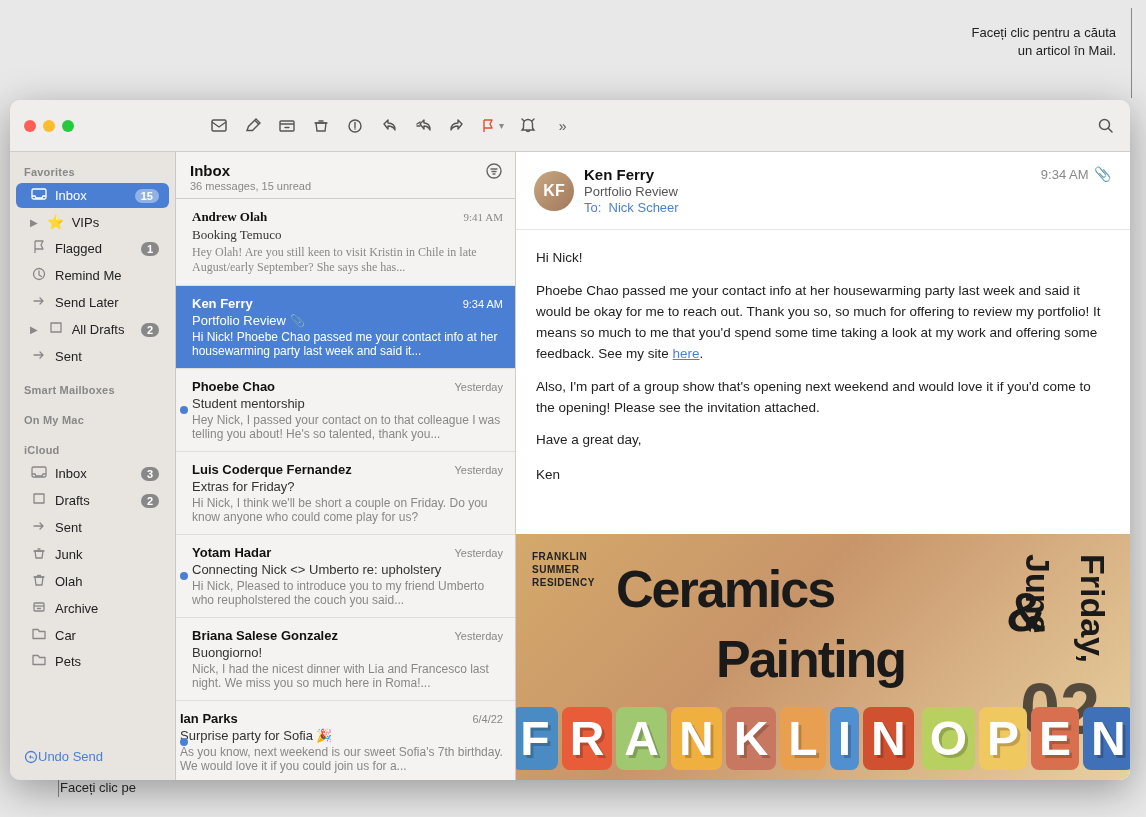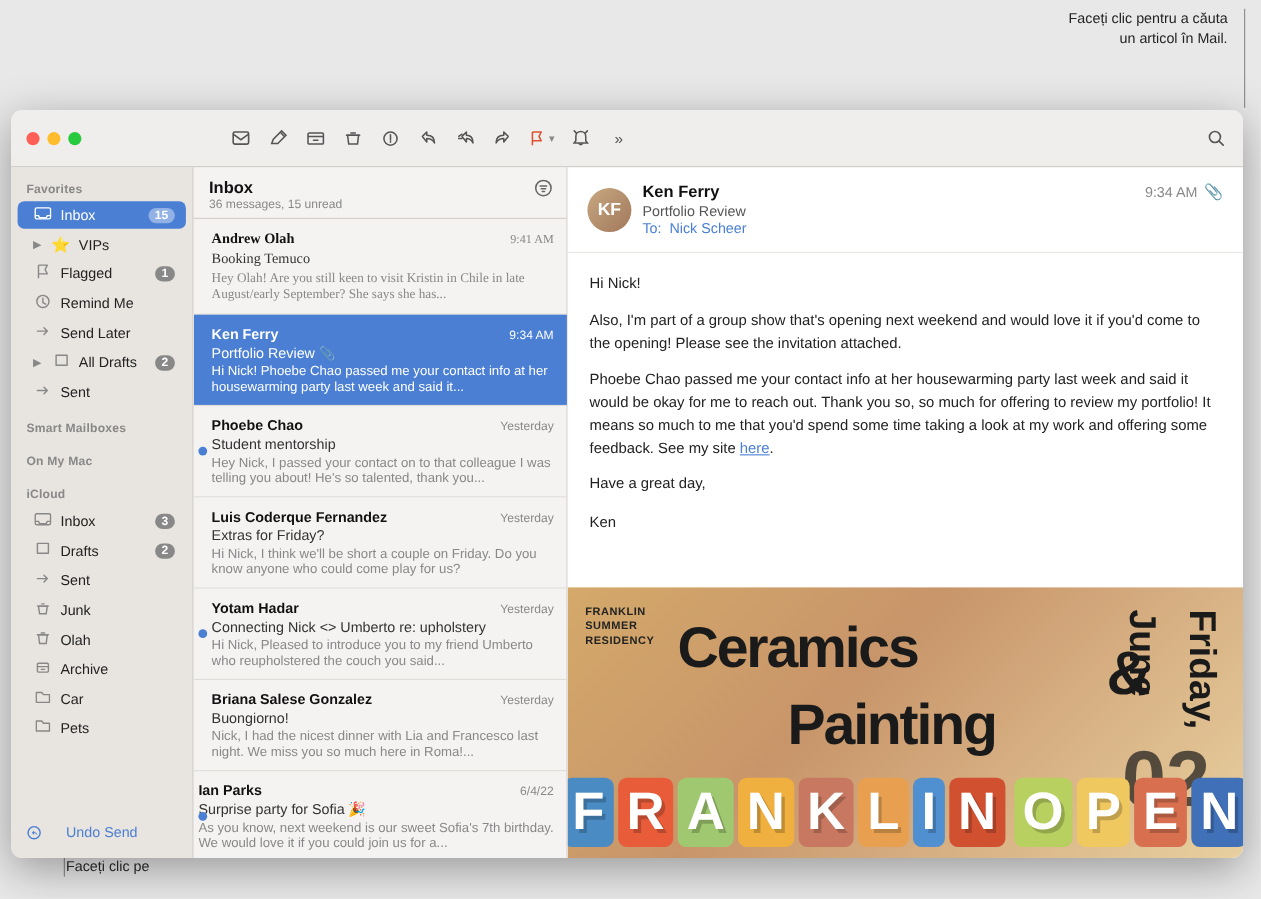--- a/index.html
+++ b/index.html
@@ -8,21 +8,21 @@
       background: #e8e8e8;
       width: 1146px;
       height: 817px;
       overflow: hidden;
       position: relative;
     }
 
     
     .tooltip-top-right {
       position: absolute;
-      top: 8px;
+      top: 24px;
       right: 30px;
       text-align: right;
       font-size: 13px;
       color: #222;
       line-height: 1.4;
       z-index: 10;
     }
     .tooltip-line {
       position: absolute;
       right: 14px;
@@ -214,21 +214,21 @@
 
     .sidebar-item-expand {
       font-size: 10px;
       color: #888;
       margin-right: 2px;
     }
 
     .sidebar-undo-send {
       display: flex;
       align-items: center;
-      gap: 22px;
+      gap: 0;
       padding: 8px 14px;
       margin-top: auto;
       cursor: pointer;
       font-size: 13px;
       color: #4a7fd4;
     }
 
     
     .message-list {
       width: 340px;
@@ -854,22 +854,22 @@
           </div>
           <div class="detail-time">
             <span>9:34 AM</span>
             <span class="detail-attachment-icon">📎</span>
           </div>
         </div>
       </div>
 
       <div class="message-body">
         <p>Hi Nick!</p>
+        <p>Phoebe Chao passed me your contact info at her housewarming party last week and said it would be okay for me to reach out. Thank you so, so much for offering to review my portfolio! It means so much to me that you'd spend some time taking a look at my work and offering some feedback. See my site <span class="message-link">here</span>.</p>
         <p>Also, I'm part of a group show that's opening next weekend and would love it if you'd come to the opening! Please see the invitation attached.</p>
-        <p>Phoebe Chao passed me your contact info at her housewarming party last week and said it would be okay for me to reach out. Thank you so, so much for offering to review my portfolio! It means so much to me that you'd spend some time taking a look at my work and offering some feedback. See my site <span class="message-link">here</span>.</p>
         <p>Have a great day,</p>
         <div class="message-signature">Ken</div>
       </div>
 
       <div class="event-image">
         <div class="event-label">
           <span>FRANKLIN</span><br>
           <span>SUMMER</span><br>
           <span>RESIDENCY</span>
         </div>

